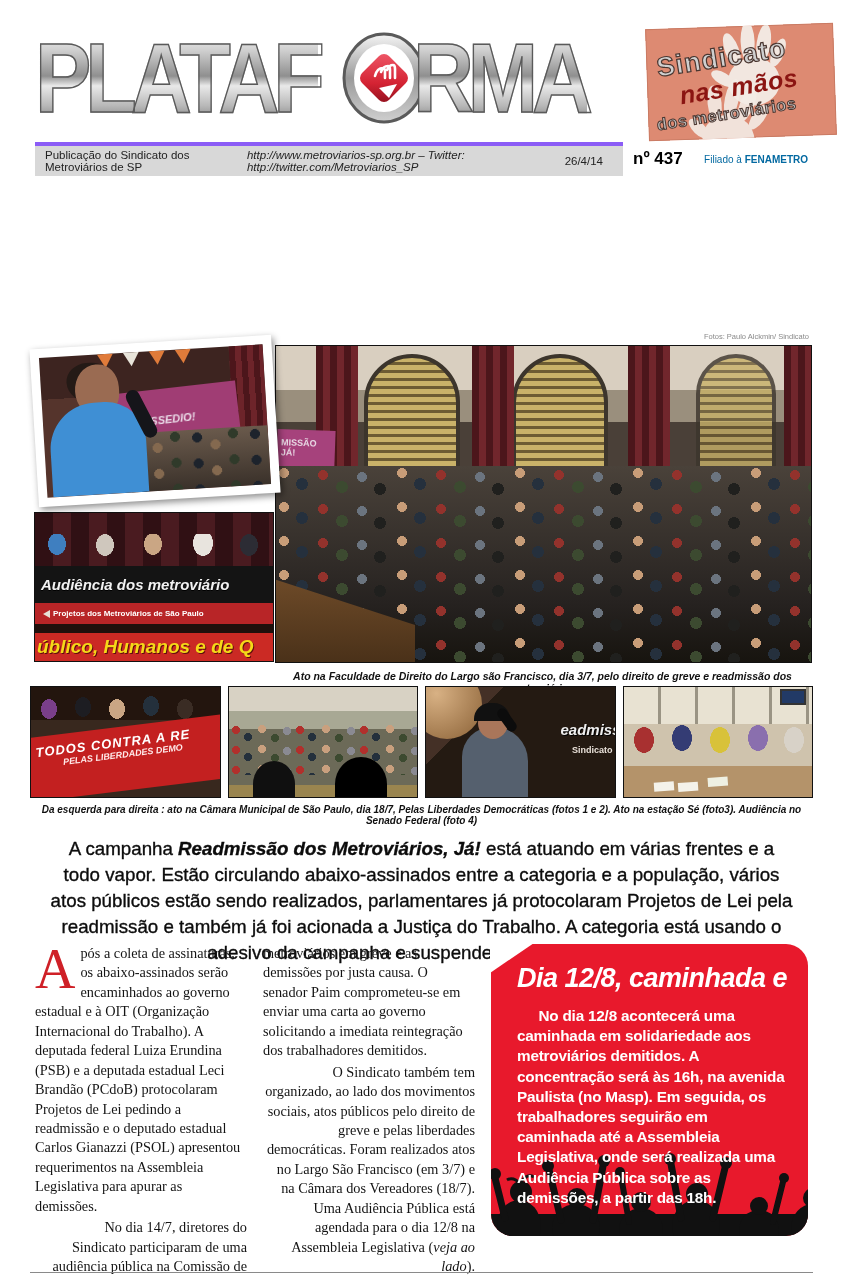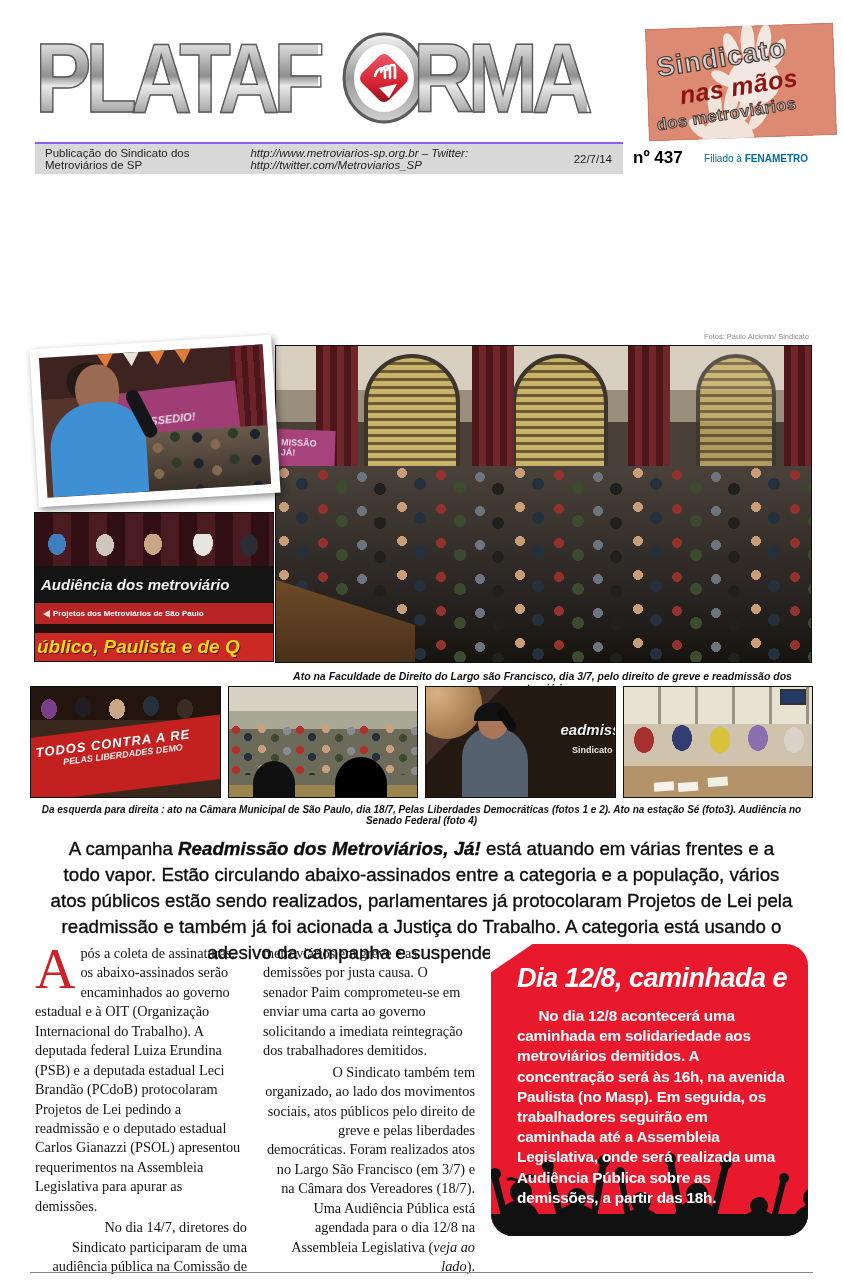--- a/index.html
+++ b/index.html
@@ -23,21 +23,21 @@
   .badge { position:relative; width:188px; height:112px; background:#dd8a72; transform:rotate(-2deg); overflow:hidden; box-shadow:0 0 0 1px #c97b64 inset; }
   .badge svg.hand { position:absolute; }
   .badge .hand1 { top:-6px; left:52px; width:110px; height:95px; }
   .badge .hand2 { bottom:-34px; left:28px; width:110px; height:95px; transform:rotate(14deg); }
   .badge-l1 { position:absolute; top:16px; left:10px; transform:rotate(-7deg); font-size:27px; font-weight:bold; color:#cfcfcf; -webkit-text-stroke:1.2px #4a3630; letter-spacing:1px; }
   .badge-l2 { position:absolute; top:46px; left:32px; transform:rotate(-7deg); font-size:25px; font-weight:bold; font-style:italic; color:#8b1512; letter-spacing:0.5px; }
   .badge-l3 { position:absolute; top:78px; left:8px; transform:rotate(-7deg); font-size:16.5px; font-weight:bold; color:#bdbdbd; -webkit-text-stroke:1px #4a3630; letter-spacing:0.5px; }
 
   
   .info-strip { position:absolute; top:142px; left:35px; right:35px; display:flex; align-items:center; }
-  .info-gray { background:#d8d8d8; border-top:2px solid #8b5cf6; display:flex; align-items:center; gap:10px; padding:3px 11px 3px 10px; width:588px; }
+  .info-gray { background:#d8d8d8; border-top:4px solid #8b5cf6; display:flex; align-items:center; gap:10px; padding:3px 20px 3px 10px; width:588px; }
   .info-pub { font-size:11.5px; color:#222; }
   .info-links { font-size:11.5px; font-style:italic; color:#222; }
   .info-date { font-size:11.5px; color:#222; }
   .info-issue { font-size:17px; font-weight:bold; margin-left:10px; color:#000; }
   .info-affil { margin-left:auto; font-size:10px; color:#0369a1; }
   .info-affil b { font-weight:bold; }
 
   
   .headline { position:absolute; top:168px; left:38px; }
   .hl1 { font-size:62px; font-weight:bold; font-style:italic; letter-spacing:-2px; color:#141414; line-height:1; transform:scaleY(1.04); transform-origin:left top; }
@@ -208,21 +208,21 @@
       <span class="badge-l1">Sindicato</span>
       <span class="badge-l2">nas mãos</span>
       <span class="badge-l3">dos metroviários</span>
     </div>
   </div>
 
   <div class="info-strip">
     <div class="info-gray">
       <span class="info-pub">Publicação do Sindicato dos Metroviários de SP</span>
       <span class="info-links">http://www.metroviarios-sp.org.br – Twitter: http://twitter.com/Metroviarios_SP</span>
-      <span class="info-date">22/7/14</span>
+      <span class="info-date">26/4/14</span>
     </div>
     <span class="info-issue">nº 437</span>
     <span class="info-affil"><span>Filiado à </span><b>FENAMETRO</b></span>
   </div>
 
 
   <div class="credit">Fotos: Paulo Alckmin/ Sindicato</div>
 
   <div class="collage">
 
@@ -257,21 +257,21 @@
 
     <div class="photo photo-left2">
       <div class="pl-top"></div>
       <div class="pl-people"></div>
       <div class="pl-black">Audiência dos metroviário</div>
       <div class="pl-red1">
         <span class="pl-arrow"></span>
         <span>Projetos dos Metroviários de São Paulo</span>
       </div>
       <div class="pl-gap"></div>
-      <div class="pl-red2">úblico, Paulista e de Q</div>
+      <div class="pl-red2">úblico, Humanos e de Q</div>
     </div>
   </div>
 
   <div class="caption-main">Ato na Faculdade de Direito do Largo são Francisco, dia 3/7, pelo direito de greve e readmissão dos metroviários</div>
 
   <div class="strip">
     <div class="sp sp1">
       <div class="sp1-people"></div>
       <div class="sp1-banner">
         <div class="sp1-t1">TODOS CONTRA A RE</div>

